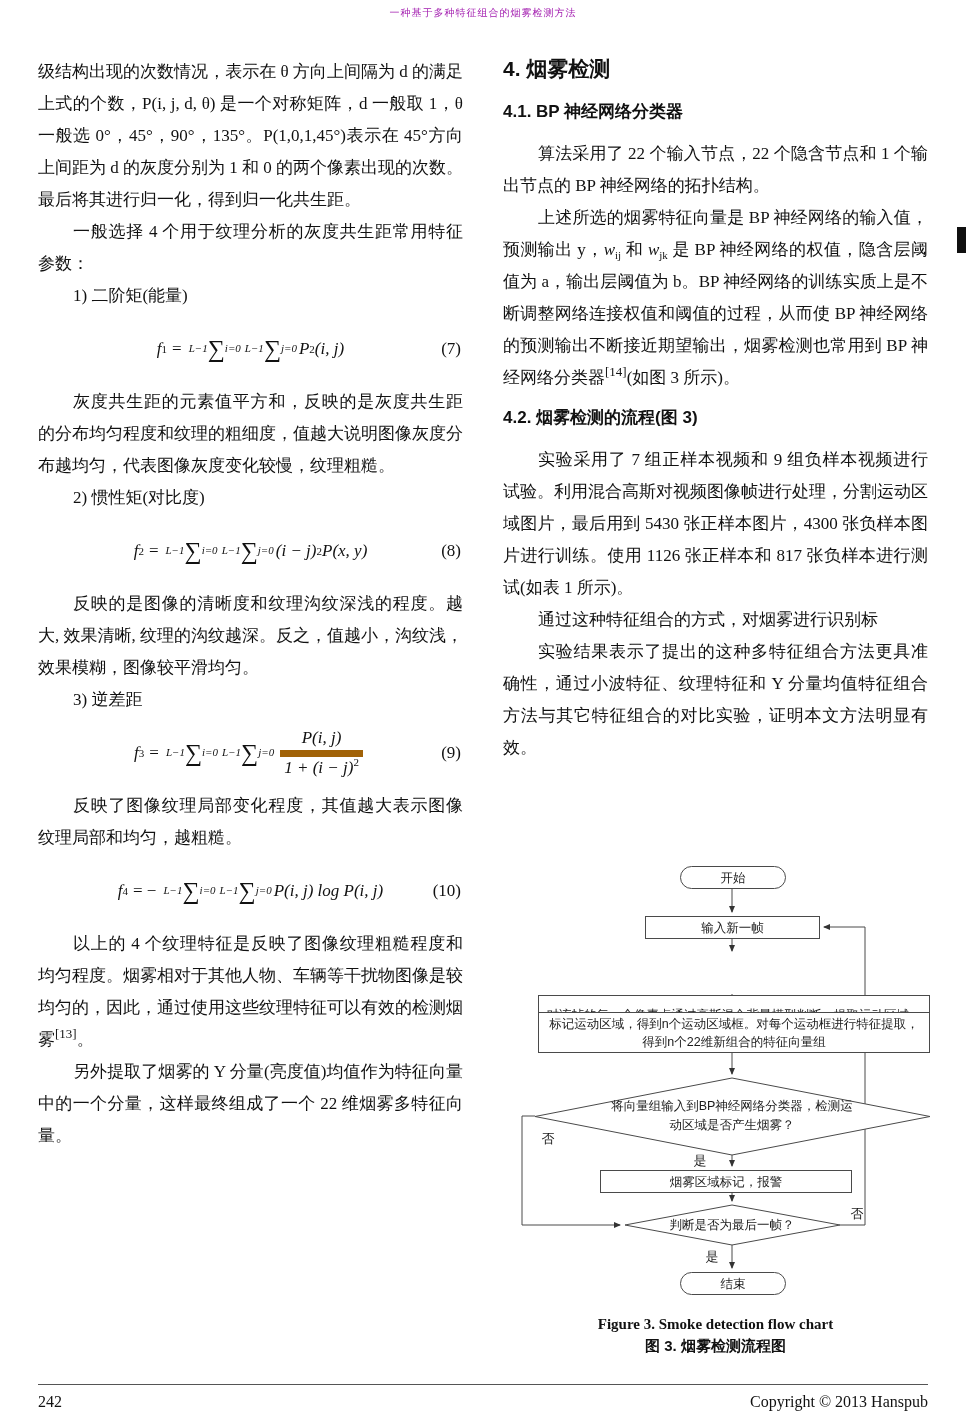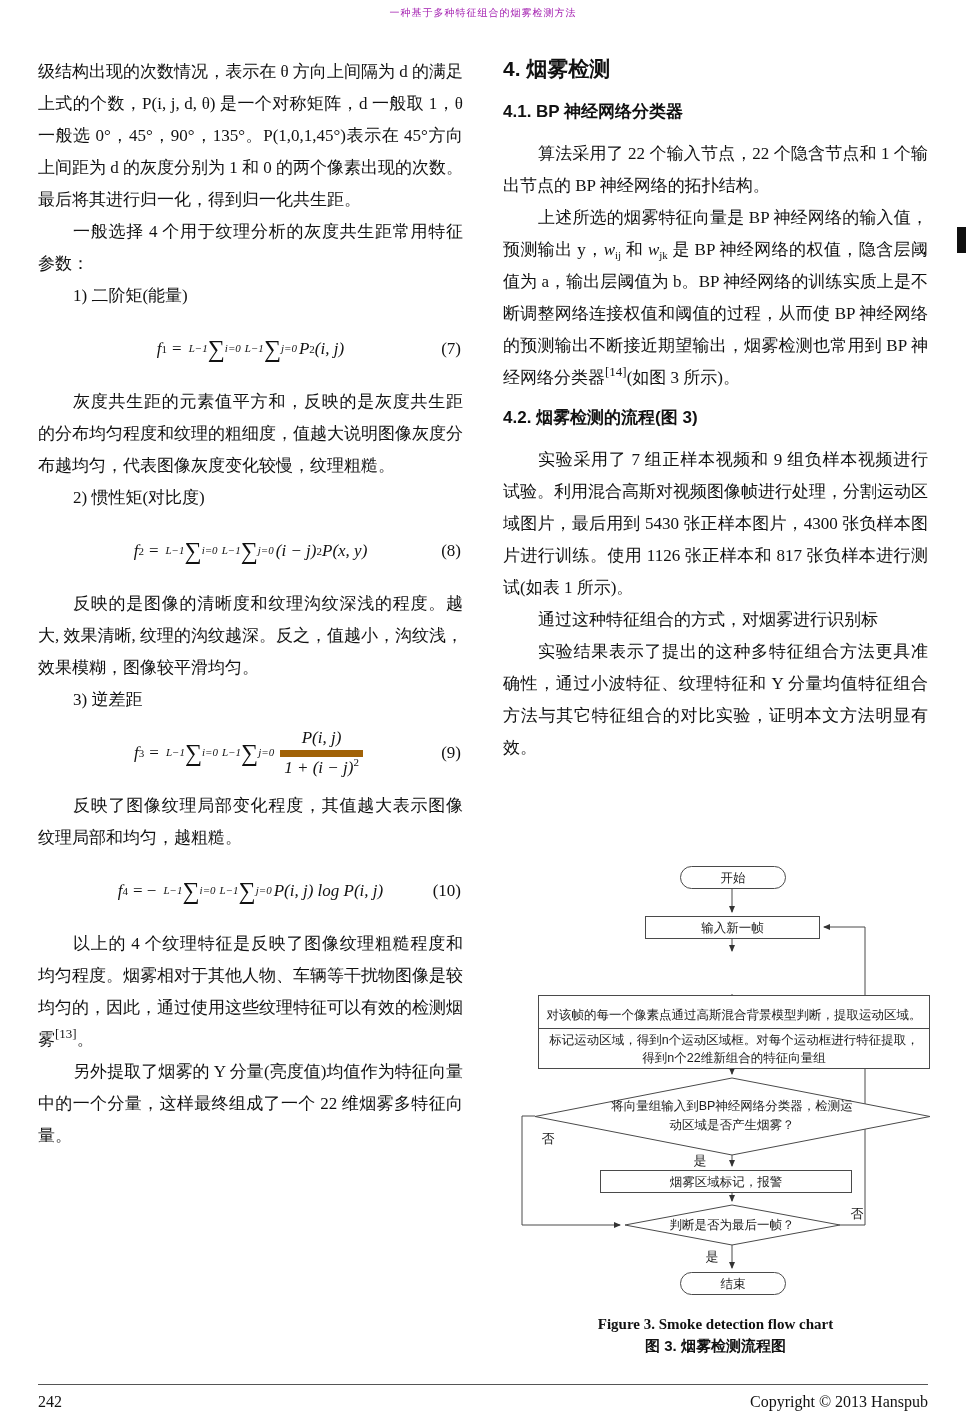--- a/index.html
+++ b/index.html
@@ -188,21 +188,21 @@
         <text x="48" y="281">否</text>
         <text x="200" y="303">是</text>
         <text x="357" y="356">否</text>
         <text x="212" y="399">是</text>
       </g>
     </svg>
 
     <div class="fc-node pill" style="left:180px;top:4px;width:106px;height:23px;">开始</div>
     <div class="fc-node" style="left:145px;top:54px;width:175px;height:23px;">输入新一帧</div>
     <div class="fc-node" style="left:38px;top:93px;width:392px;height:40px;margin-top:40px;">对该帧的每一个像素点通过高斯混合背景模型判断，提取运动区域。</div>
-    <div class="fc-node" style="left:38px;top:166px;width:392px;height:41px;">标记运动区域，得到n个运动区域框。对每个运动框进行特征提取，得到n个22维新组合的特征向量组</div>
+    <div class="fc-node" style="left:38px;top:150px;width:392px;height:41px;">标记运动区域，得到n个运动区域框。对每个运动框进行特征提取，得到n个22维新组合的特征向量组</div>
     <div class="fc-dtext" style="left:107px;top:235px;width:250px;">将向量组输入到BP神经网络分类器，检测运动区域是否产生烟雾？</div>
     <div class="fc-node" style="left:100px;top:308px;width:252px;height:23px;">烟雾区域标记，报警</div>
     <div class="fc-dtext" style="left:132px;top:354px;width:200px;">判断是否为最后一帧？</div>
     <div class="fc-node pill" style="left:180px;top:410px;width:106px;height:23px;">结束</div>
   </div>
 
   <div class="fig-caption">
     <div class="cap-en">Figure 3. Smoke detection flow chart</div>
     <div class="cap-zh">图 3.  烟雾检测流程图</div>
   </div>

